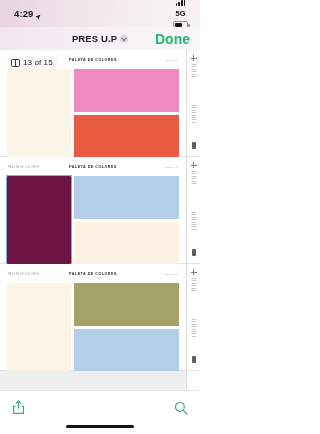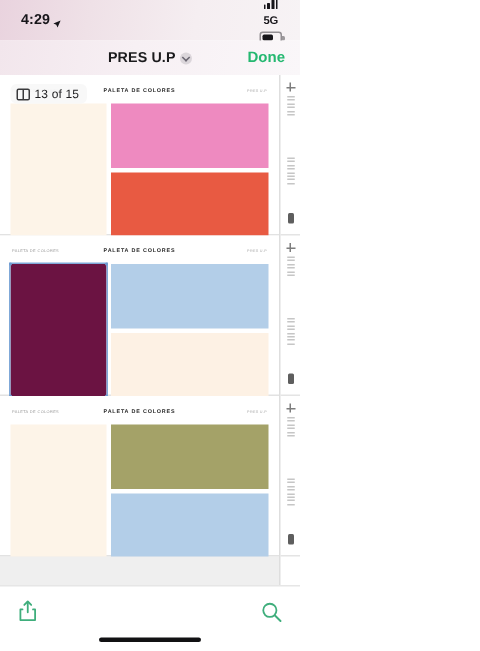--- a/index.html
+++ b/index.html
@@ -36,21 +36,21 @@
     background:linear-gradient(100deg,#f2e6ec 0%,#f7f0f4 45%,#faf7f9 100%);
     display:flex; align-items:center; justify-content:center;
   }
   .nav-title-wrap { display:flex; align-items:center; gap:3px; }
   .nav-title { font-size:9.5px; font-weight:700; color:#1a1a1c; letter-spacing:.1px; }
   .chev { width:8px; height:8px; border-radius:50%; background:rgba(120,115,125,.22);
           display:flex; align-items:center; justify-content:center; }
   .chev::after { content:""; width:3px; height:3px; border-right:1px solid #6c6873;
           border-bottom:1px solid #6c6873; transform:rotate(45deg) translate(-.5px,-.5px); }
   .nav-done { position:absolute; right:10px; top:50%; transform:translateY(-50%);
-              font-size:10px; font-weight:600; color:#25b871;text-align:right; }
+              font-size:14px; font-weight:600; color:#25b871;text-align:right; }
 
   
   .canvas {
     position:absolute; top:50px; left:0; width:200px; height:340px;
     background:#efefef; overflow:hidden;
   }
   .slides { position:absolute; top:0; left:0; width:186px; }
 
   .slide {
     position:relative; width:186px; height:107px; background:#ffffff;

